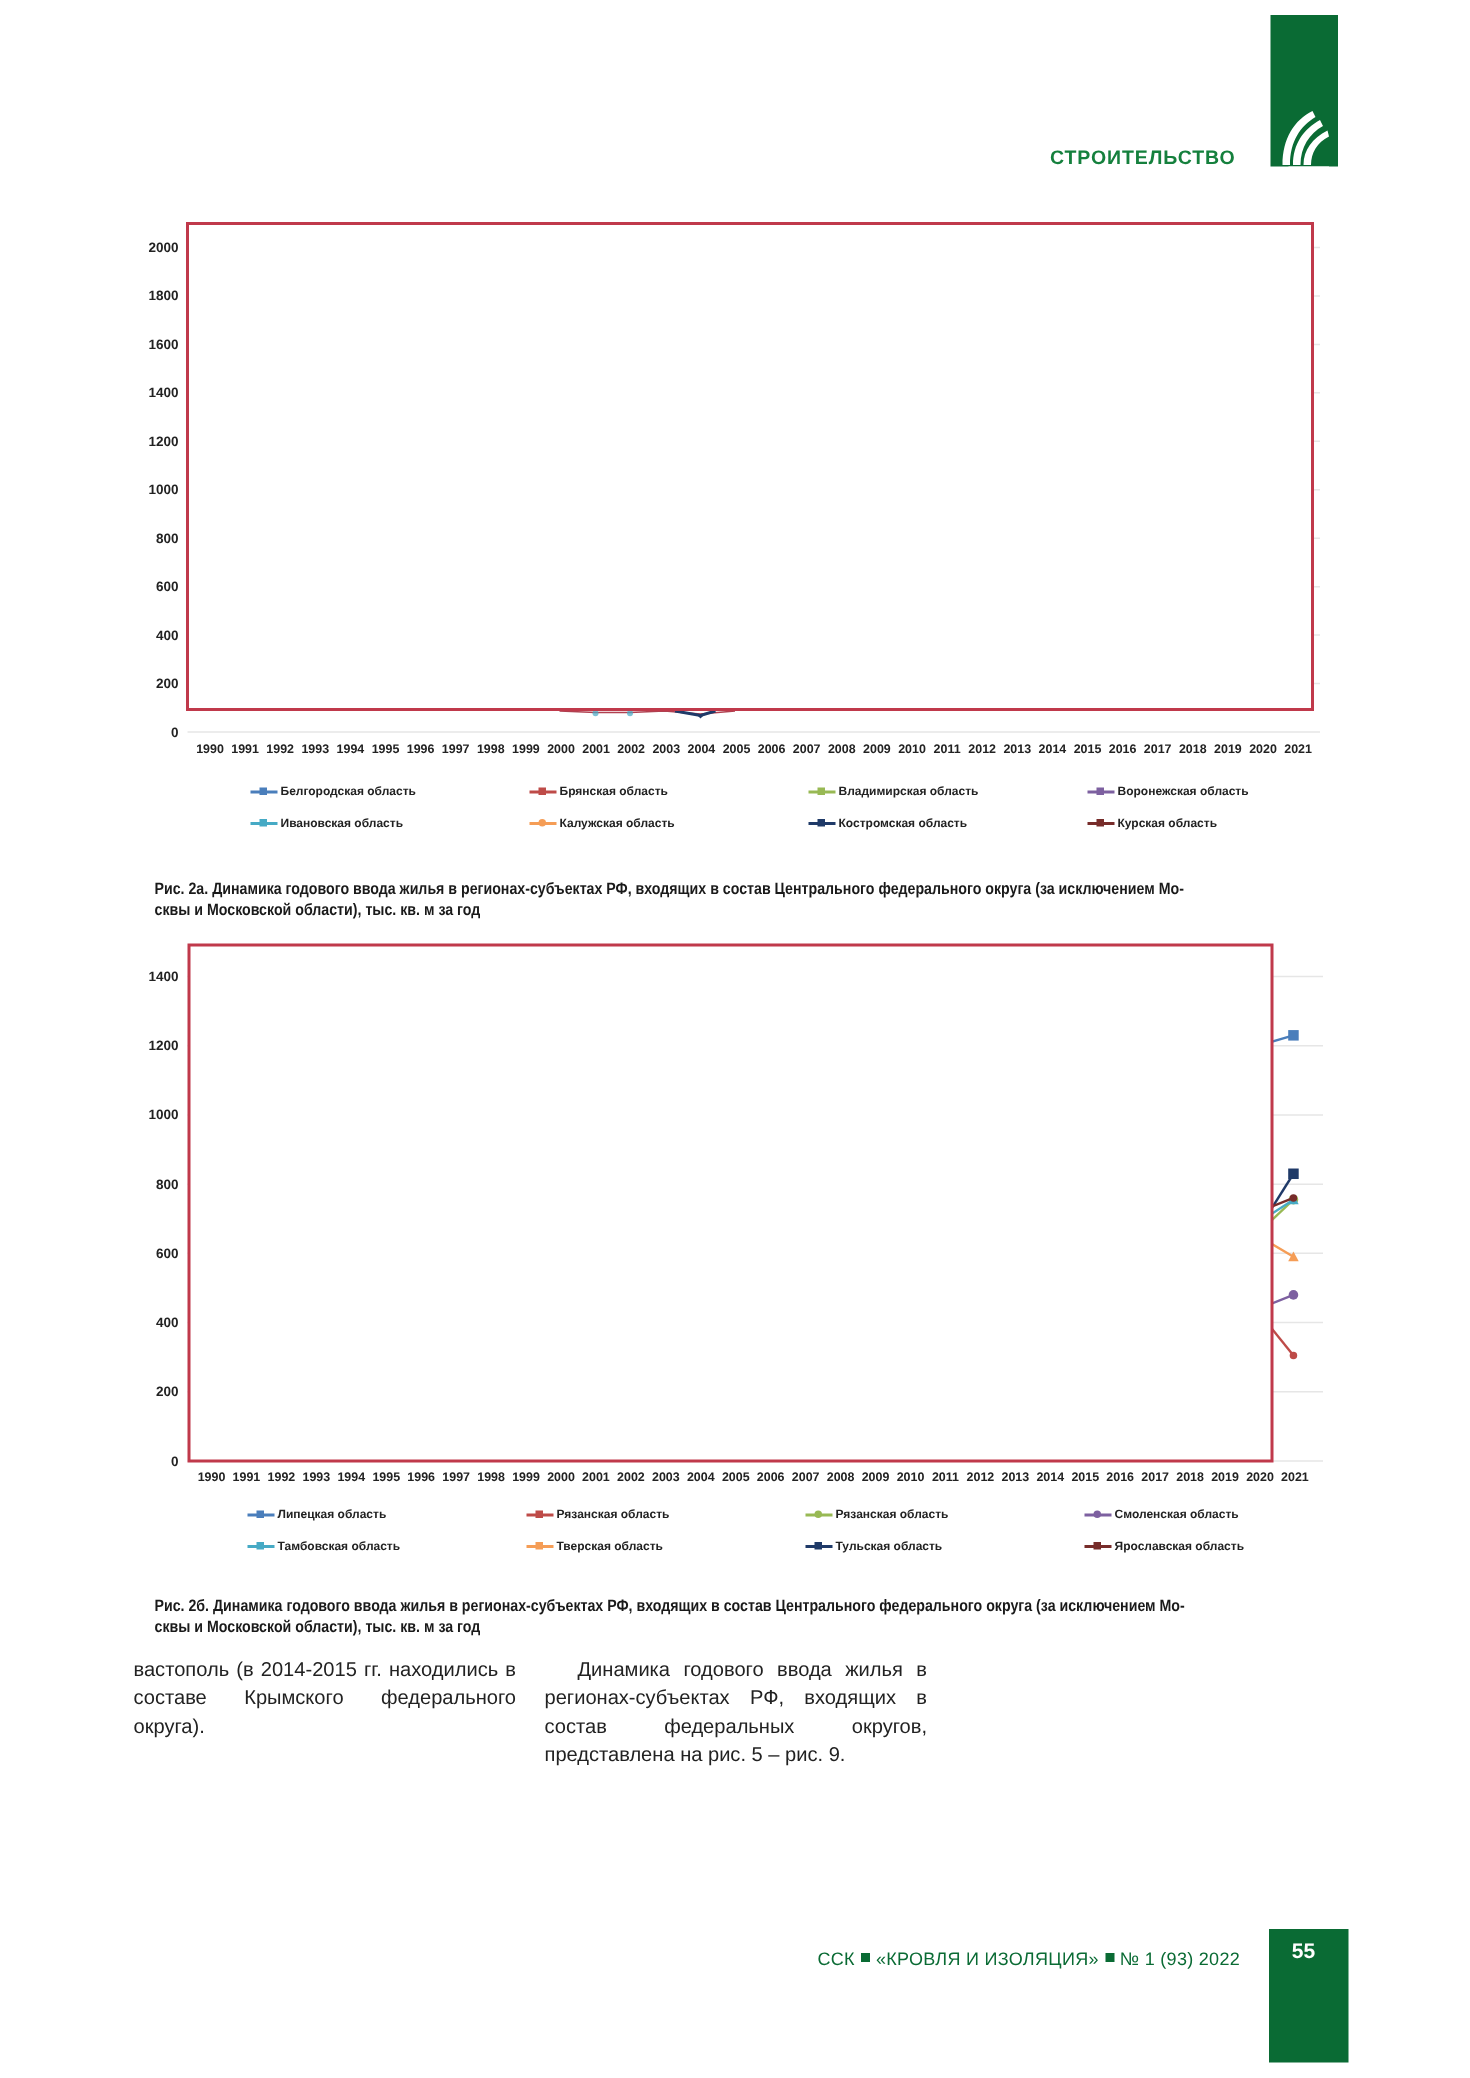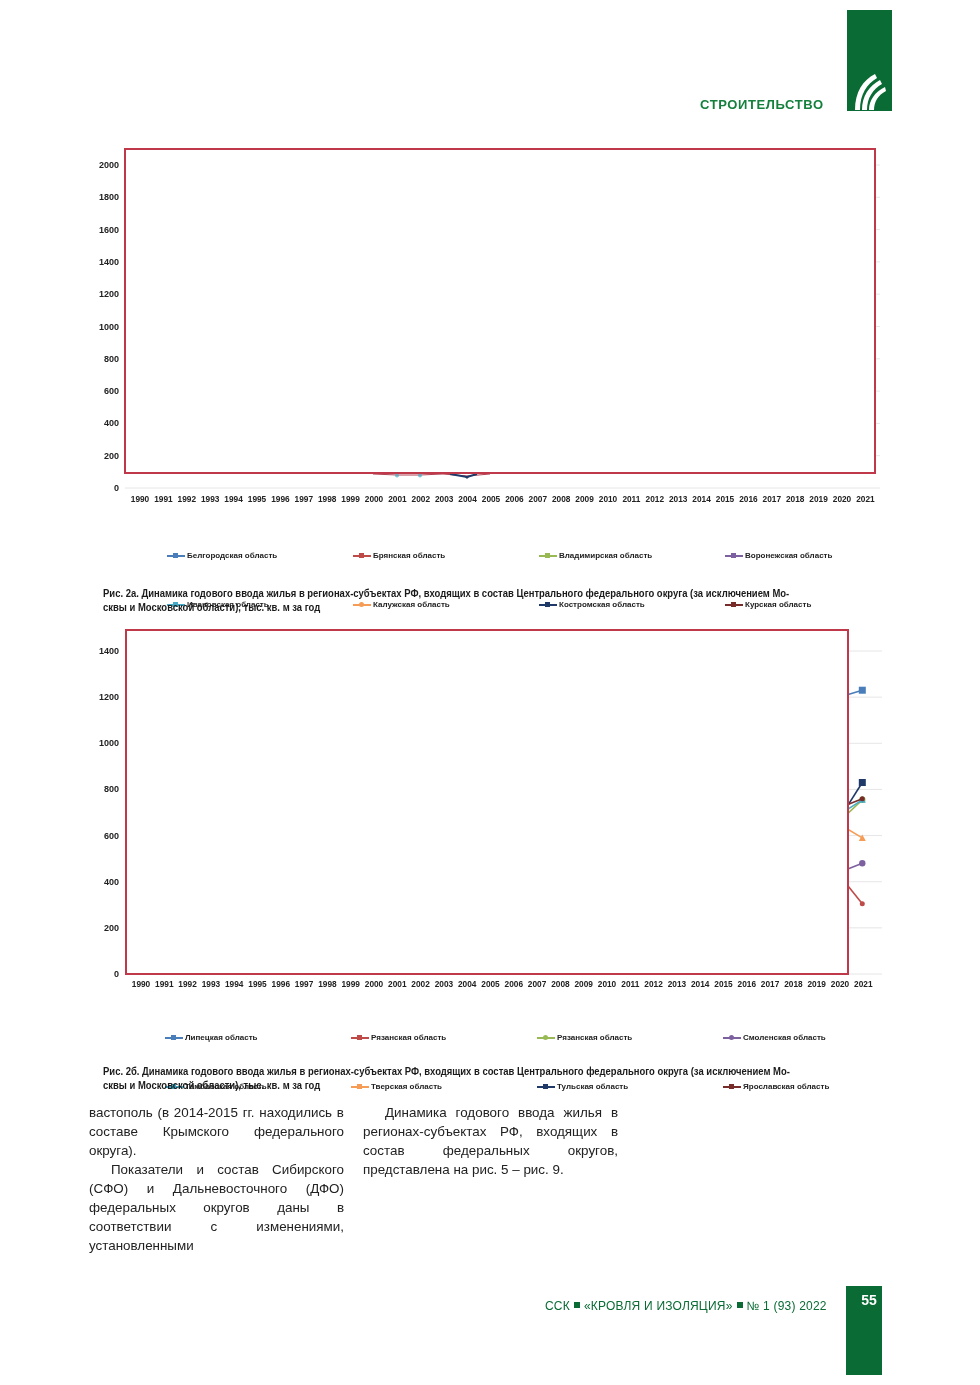--- a/index.html
+++ b/index.html
@@ -4,30 +4,30 @@
 <style>
   html, body { margin:0; padding:0; }
   body { width:980px; height:1385px; background:#ffffff; position:relative; overflow:hidden; font-family:"Liberation Sans", sans-serif; color:#1a1a1a; }
   .abs { position:absolute; }
   .logo-block { left:847px; top:10px; width:45px; height:101px; background:#0a6b34; }
   .logo-block svg { position:absolute; left:4px; top:60px; }
   .section-title { left:700px; top:97px; font-size:13px; font-weight:bold; color:#15803d; letter-spacing:0.6px; }
   .chart { position:absolute; }
   .chart svg text { font-family:"Liberation Sans", sans-serif; }
   .legend { position:absolute; display:grid; grid-template-columns:repeat(4, 186px); row-gap:12px; font-size:8px; font-weight:bold; font-family:"Liberation Sans", sans-serif; color:#222; }
-  .legend-item { display:flex; align-items:center; white-space:nowrap;margin-top:28px; }
+  .legend-item { display:flex; align-items:center; white-space:nowrap; }
   .legend-swatch { display:inline-block; width:18px; height:2px; position:relative; margin-right:2px; }
   .legend-swatch i { position:absolute; left:6px; top:-2px; width:5px; height:5px; }
   .caption { position:absolute; left:103px; width:780px; font-size:11px; font-weight:bold; line-height:14px; font-family:"Liberation Sans", sans-serif; transform:scaleX(0.86); transform-origin:left top; width:905px; }
   .col { position:absolute; top:1103px; width:255px; font-size:13.4px; line-height:19px; color:#222; text-align:justify; }
   .col p { margin:0; }
   .col .indent { text-indent:22px; }
   .footer-text { left:545px; top:1299px; font-size:12px; color:#0a6b34; letter-spacing:0.2px; }
   .footer-text .sq { display:inline-block; width:6px; height:6px; background:#0a6b34; margin:0 4px; vertical-align:2px; }
-  .page-block { left:846px; top:1286px; width:36px; height:89px; background:#0a6b34; }
+  .page-block { left:846px; top:1286px; width:53px; height:89px; background:#0a6b34; }
   .page-num { position:absolute; left:0; top:6px; width:46px; text-align:center; color:#fff; font-size:14px; font-weight:bold; }
 </style>
 </head>
 <body>
 
 <div class="abs section-title">СТРОИТЕЛЬСТВО</div>
 <div class="abs logo-block">
   <svg width="38" height="46" viewBox="0 0 38 46">
     <path d="M4 40 C4 22 12 10 24 4 L26 8 C16 14 9 24 9 40 Z" fill="#ffffff"></path>
     <path d="M11 40 C11 26 18 16 29 10 L31 14 C22 19 16 28 16 40 Z" fill="#ffffff"></path>
@@ -289,21 +289,20 @@
       <span>Ярославская область</span>
     </div>
   </div>
 <div class="caption" style="top:1064px;">
   <span style="white-space:pre-line;">Рис. 2б. Динамика годового ввода жилья в регионах-субъектах РФ, входящих в состав Центрального федерального округа (за исключением Мо-
 сквы и Московской области), тыс. кв. м за год</span>
 </div>
 
 <div class="col" style="left:89px;">
   <p>вастополь (в 2014-2015 гг. находились в составе Крымского федерального округа).</p>
-  <p class="indent">Показатели и состав Сибирского (СФО) и Дальневосточного (ДФО) федеральных округов даны в соответствии с изменениями, установленными</p>
 </div>
 <div class="col" style="left:363px;">
   <p class="indent">Динамика годового ввода жилья в регионах-субъектах РФ, входящих в состав федеральных округов, представлена на рис. 5 – рис. 9.</p>
 </div>
 <div class="col" style="left:639px;">
 </div>
 
 <div class="abs footer-text">
   <span>ССК</span><span class="sq"></span><span>«КРОВЛЯ И ИЗОЛЯЦИЯ»</span><span class="sq"></span><span>№ 1 (93) 2022</span>
 </div>

